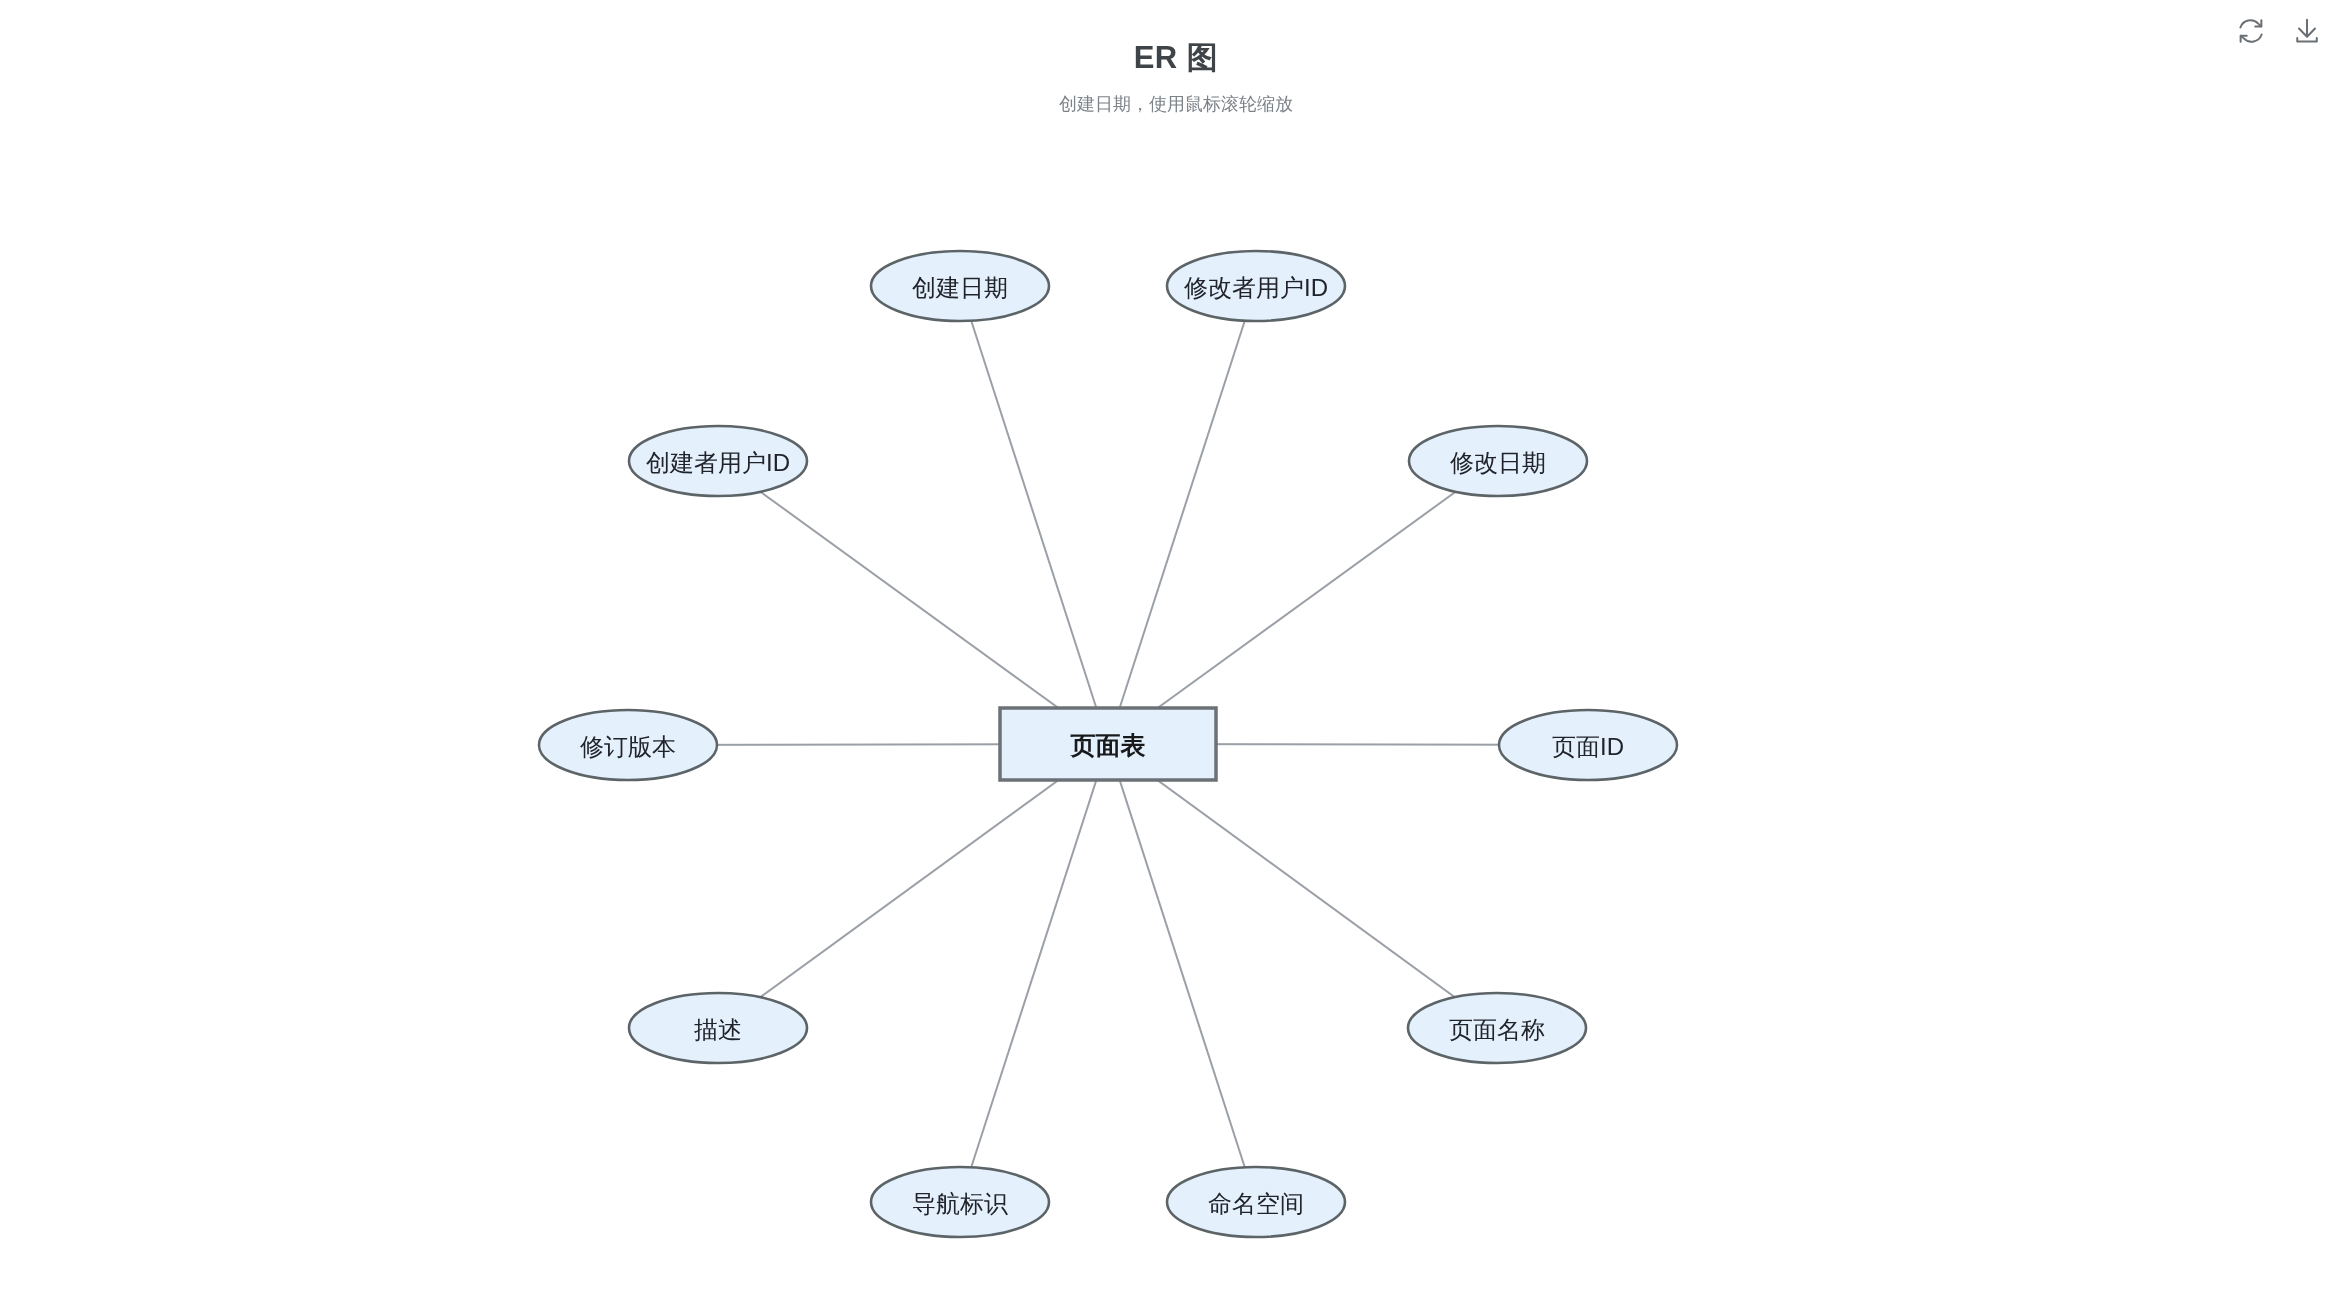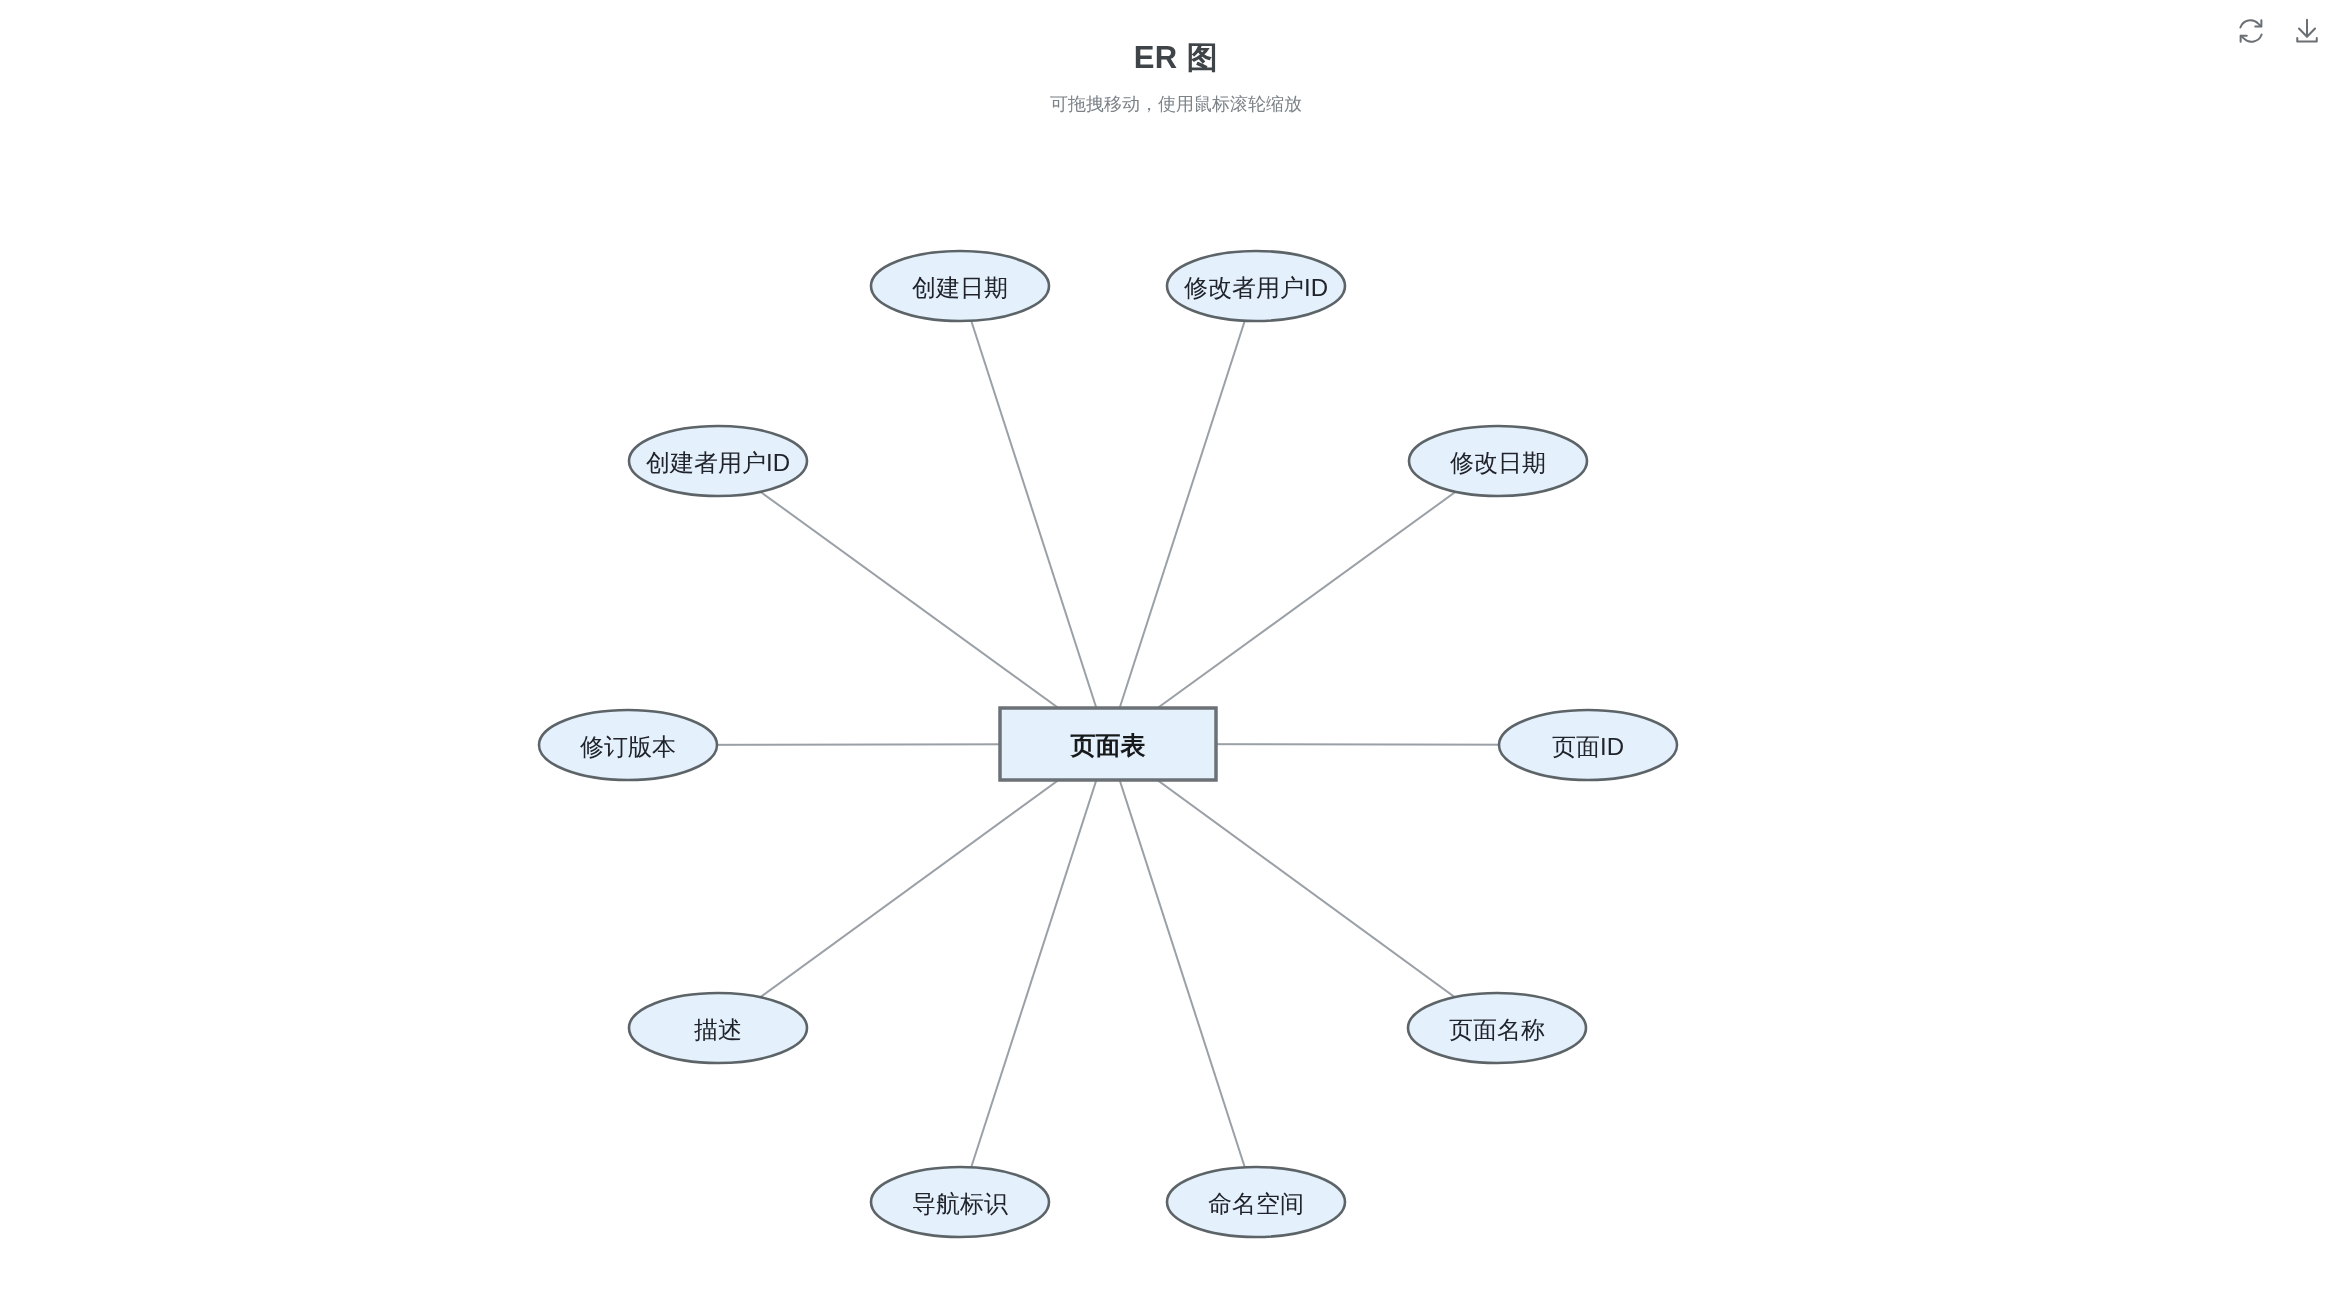--- a/index.html
+++ b/index.html
@@ -153,21 +153,21 @@
           <line x1="12" y1="3" x2="12" y2="16.2"></line>
           <polyline points="5.6 10 12 16.6 18.4 10"></polyline>
           <polyline points="4.2 17.6 4.2 20.4 19.8 20.4 19.8 17.6"></polyline>
         </svg>
       </span>
     </button>
   </div>
 
   <div class="header">
     <h1 class="page-title">ER 图</h1>
-    <p class="page-subtitle">可拖拽移动，使用鼠标滚轮缩放</p>
+    <p class="page-subtitle">创建日期，使用鼠标滚轮缩放</p>
   </div>
 
   <div class="canvas">
     <svg id="er-svg" width="2352" height="1300" viewBox="0 0 2352 1300">
       <g id="edge-layer">
           <line x1="960" y1="286" x2="1108" y2="744" stroke="#9aa0a6" stroke-width="2" class="edge"></line>
           <line x1="1256" y1="286" x2="1108" y2="744" stroke="#9aa0a6" stroke-width="2" class="edge"></line>
           <line x1="718" y1="461" x2="1108" y2="744" stroke="#9aa0a6" stroke-width="2" class="edge"></line>
           <line x1="1498" y1="461" x2="1108" y2="744" stroke="#9aa0a6" stroke-width="2" class="edge"></line>
           <line x1="628" y1="745" x2="1108" y2="744" stroke="#9aa0a6" stroke-width="2" class="edge"></line>

